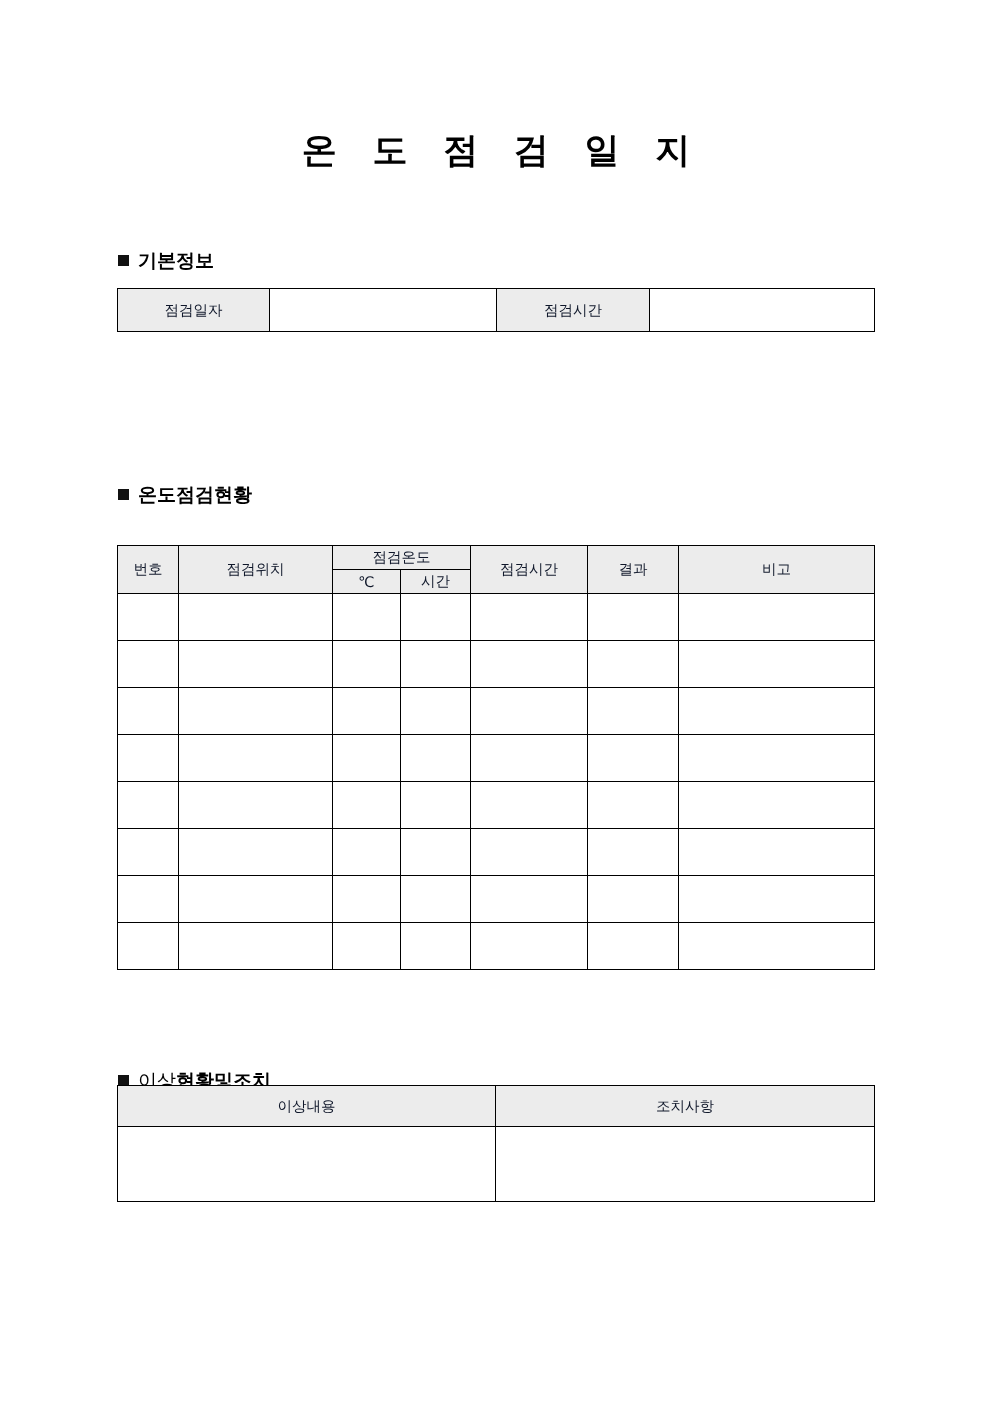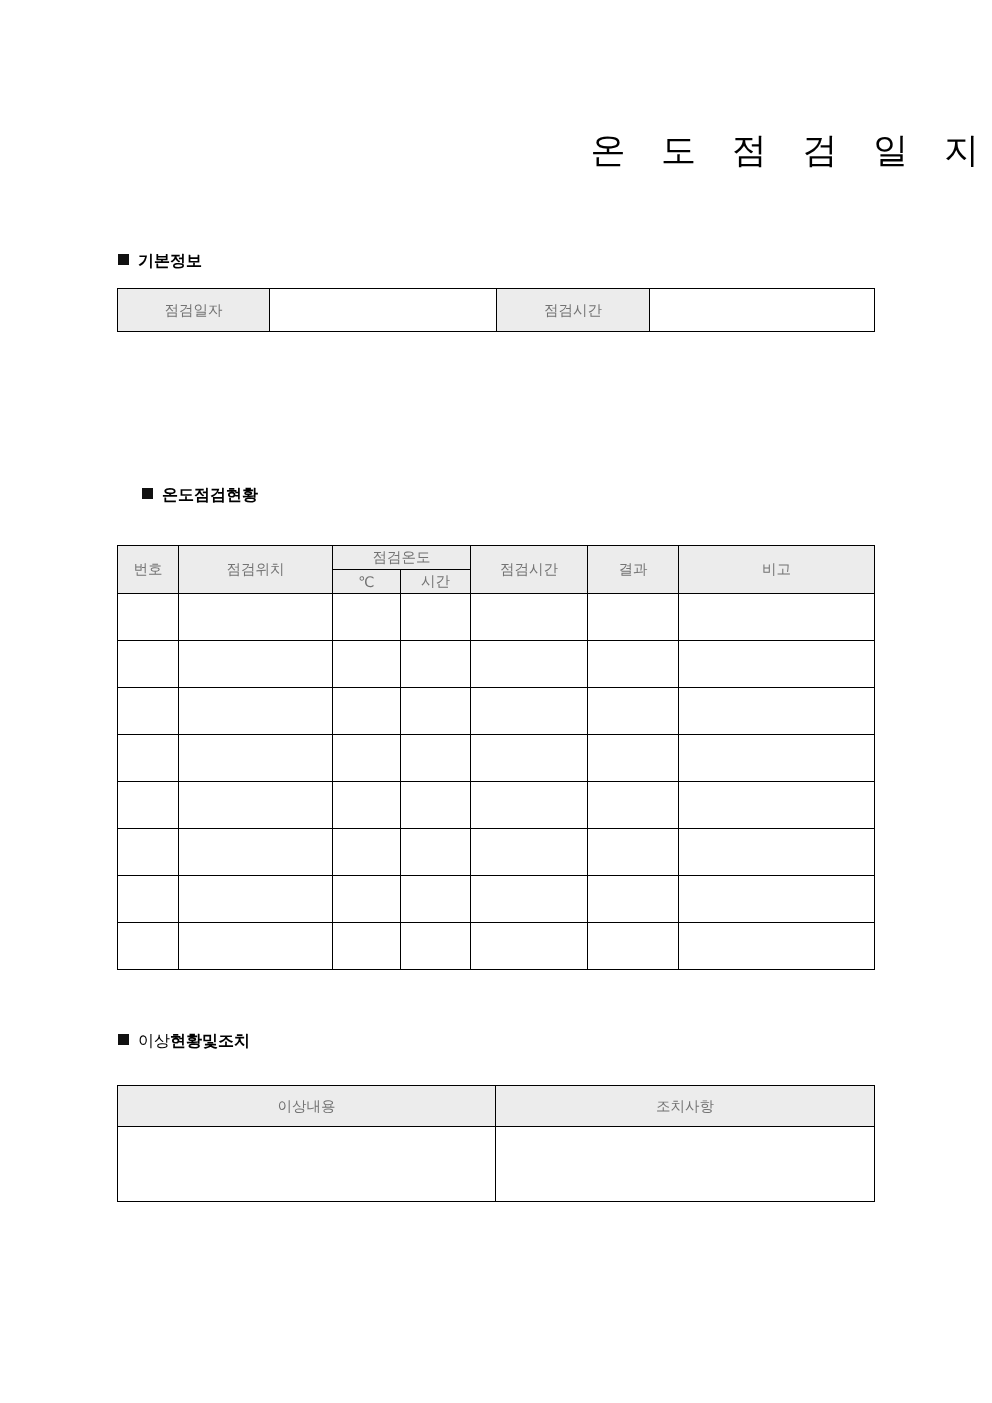--- a/index.html
+++ b/index.html
@@ -21,61 +21,61 @@
     height: 1403px;
     box-sizing: border-box;
   }
 
   
   .doc-title {
     position: absolute;
     left: 0;
     top: 128px;
     width: 992px;
-    text-align: right;
+    text-align: center;
     font-size: 35px;
-    font-weight: normal;
+    font-weight: bold;
     letter-spacing: 13px;
     text-indent: 13px;
     line-height: 44px;
     white-space: pre;
   }
 
   
   .section-heading {
     position: absolute;
     left: 118px;
-    font-size: 16px;
+    font-size: 19px;
     font-weight: bold;
     line-height: 22px;
     white-space: nowrap;
   }
   .section-heading .bullet {
     display: inline-block;
     width: 11px;
     height: 11px;
     background: #111111;
     margin-right: 9px;
     vertical-align: 1px;
   }
   .heading-light {
     font-weight: normal;
   }
 
   #heading-basic   { top: 250px; }
-  #heading-status  { top: 484px; margin-left: 24px; }
-  #heading-abnorm  { top: 1030px; font-family: Liberation Serif, serif; }
+  #heading-status  { top: 484px; }
+  #heading-abnorm  { top: 1070px; font-family: Liberation Serif, serif; }
 
   
   table.grid {
     position: absolute;
     border-collapse: collapse;
     table-layout: fixed;
     font-size: 14.5px;
-    color: #737373;
+    color: #0f172a;
   }
   table.grid td, table.grid th {
     border: 1px solid #000000;
     padding: 0;
     text-align: center;
     vertical-align: middle;
     font-weight: normal;
     font-size: 14.5px;
     background: #ffffff;
   }

